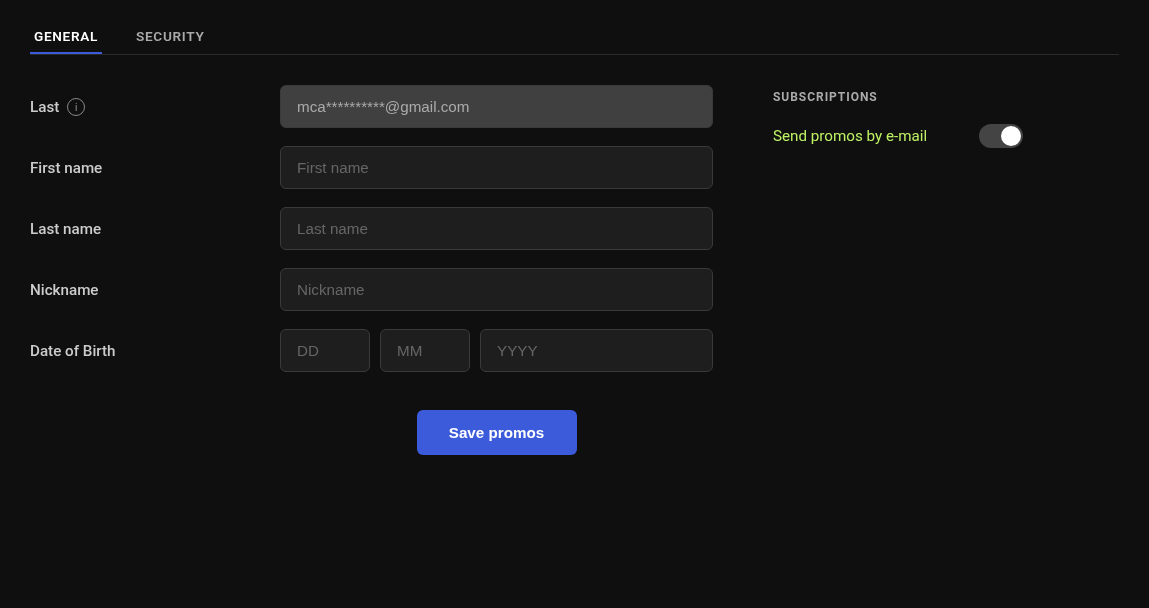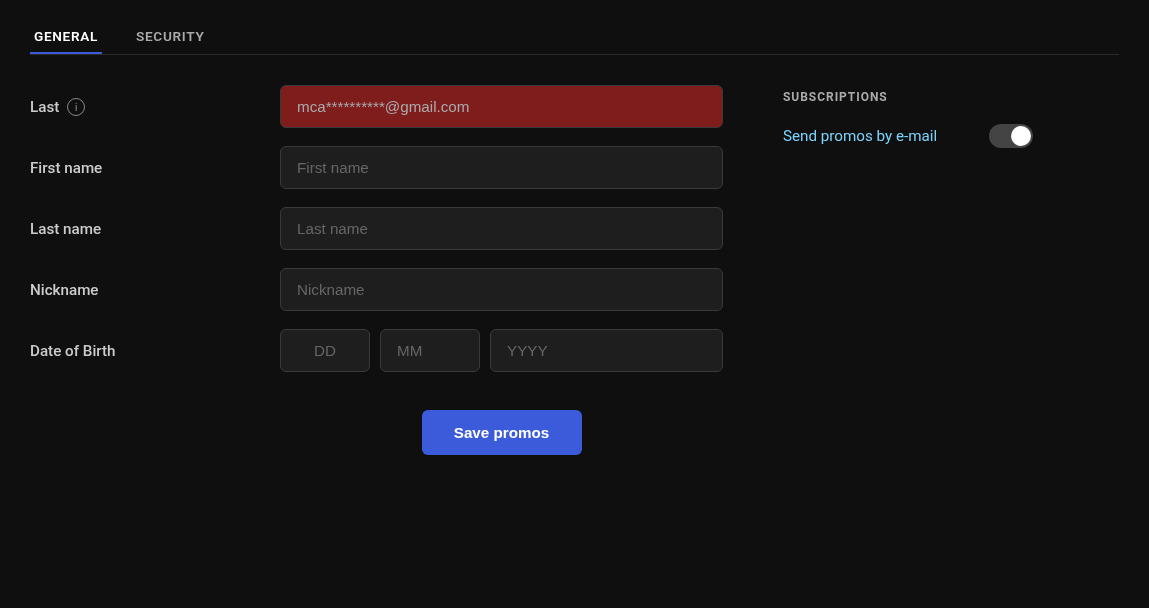--- a/index.html
+++ b/index.html
@@ -98,21 +98,21 @@
       font-size: 0.95rem;
       outline: none;
       width: 100%;
     }
 
     .form-input::placeholder {
       color: #666666;
     }
 
     .email-input {
-      background-color: #7f1d1d;
+      background-color: #404040;
       color: #aaaaaa;
     }
 
     .dob-container {
       display: flex;
       gap: 10px;
       flex: 1;
     }
 
     .dob-input {
@@ -120,25 +120,24 @@
       border: 1.5px solid #3a3a3a;
       border-radius: 6px;
       padding: 12px 16px;
       color: #666666;
       font-size: 0.95rem;
       outline: none;
     }
 
     .dob-input.day {
       width: 90px;
-      text-align: center;
     }
 
     .dob-input.month {
-      width: 100px;
+      width: 90px;
     }
 
     .dob-input.year {
       flex: 1;
     }
 
     .dob-input::placeholder {
       color: #666666;
     }
 
@@ -170,21 +169,21 @@
 
     .subscription-row {
       display: flex;
       align-items: center;
       justify-content: space-between;
       gap: 20px;
     }
 
     .subscription-label {
       font-size: 0.95rem;
-      color: #7dd3fc;
+      color: #bef264;
     }
 
     .toggle {
       width: 44px;
       height: 24px;
       background-color: #444444;
       border-radius: 12px;
       position: relative;
       cursor: pointer;
       flex-shrink: 0;

